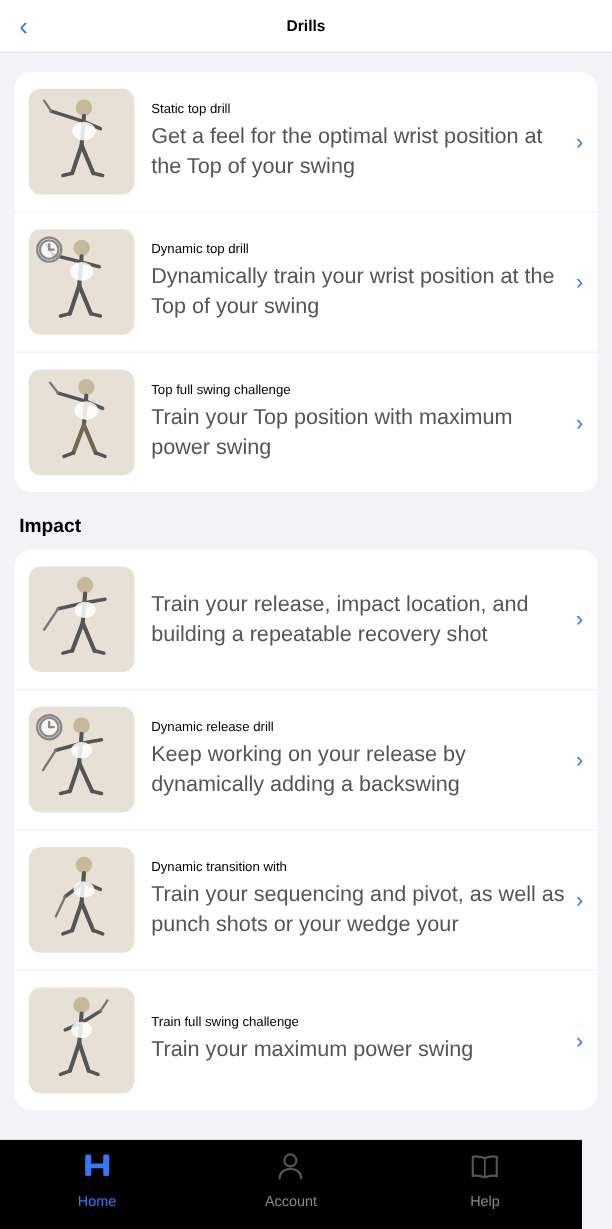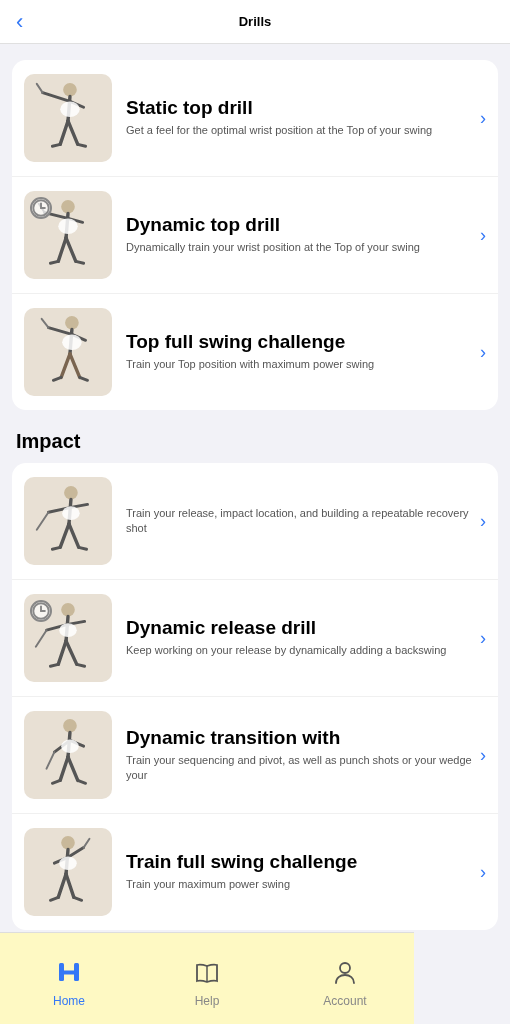--- a/index.html
+++ b/index.html
@@ -38,21 +38,21 @@
     }
 
     
     .content {
       padding: 16px 12px;
       padding-bottom: 80px;
     }
 
     
     .section-label {
-      font-size: 20px;
+      font-size: 16px;
       font-weight: 600;
       color: #000;
       margin-bottom: 10px;
       padding-left: 4px;
     }
 
     
     .card-group {
       background: #fff;
       border-radius: 14px;
@@ -90,27 +90,27 @@
     .drill-thumb svg {
       width: 80px;
       height: 80px;
     }
 
     .drill-info {
       flex: 1;
       min-width: 0;
     }
     .drill-title {
-      font-size: 19px;
-      font-weight: 700;
+      font-size: 11px;
+      font-weight: 400;
       color: #000;
       margin-bottom: 4px;
     }
     .drill-desc {
-      font-size: 11px;
+      font-size: 18px;
       color: #555;
       line-height: 1.4;
     }
     .drill-chevron {
       color: #3478f6;
       font-size: 18px;
       margin-left: 8px;
       flex-shrink: 0;
     }
 
@@ -130,27 +130,27 @@
       align-items: center;
       justify-content: center;
       background: rgba(255,255,255,0.7);
     }
 
     
     .bottom-nav {
       position: fixed;
       bottom: 0;
       left: 0;
-      width: 414px;
-      background: #fef9c3;
+      width: 485px;
+      background: #000000;
       border-top: 1px solid #ddd;
       display: flex;
       align-items: center;
       justify-content: space-around;
-      padding: 26px 0 16px;
+      padding: 8px 0 16px;
     }
     .nav-item {
       display: flex;
       flex-direction: column;
       align-items: center;
       cursor: pointer;
       min-width: 80px;
     }
     .nav-icon {
       font-size: 24px;
@@ -380,31 +380,31 @@
         <rect x="4" y="11.5" width="20" height="4" rx="1.5" fill="#3478f6"></rect>
         <rect x="19" y="4" width="5" height="18" rx="1.5" fill="#3478f6"></rect>
       </svg>
     </span>
     <span class="nav-label" style="color:#3478f6">Home</span>
   </div>
 
   <div class="nav-item">
     <span class="nav-icon">
       <svg width="28" height="26" viewBox="0 0 28 26" fill="none" xmlns="http://www.w3.org/2000/svg">
+        <circle cx="14" cy="9" r="5" stroke="#555" stroke-width="1.8"></circle>
+        <path d="M5 24 C5 19 9 16 14 16 C19 16 23 19 23 24" stroke="#555" stroke-width="1.8" stroke-linecap="round"></path>
+      </svg>
+    </span>
+    <span class="nav-label">Account</span>
+  </div>
+
+  <div class="nav-item">
+    <span class="nav-icon">
+      <svg width="28" height="26" viewBox="0 0 28 26" fill="none" xmlns="http://www.w3.org/2000/svg">
 
         <path d="M4 6 C4 6 8 5 14 7 C20 5 24 6 24 6 L24 22 C24 22 20 21 14 23 C8 21 4 22 4 22 Z" stroke="#555" stroke-width="1.8" fill="none"></path>
         <line x1="14" y1="7" x2="14" y2="23" stroke="#555" stroke-width="1.5"></line>
       </svg>
     </span>
     <span class="nav-label">Help</span>
   </div>
 
-  <div class="nav-item">
-    <span class="nav-icon">
-      <svg width="28" height="26" viewBox="0 0 28 26" fill="none" xmlns="http://www.w3.org/2000/svg">
-        <circle cx="14" cy="9" r="5" stroke="#555" stroke-width="1.8"></circle>
-        <path d="M5 24 C5 19 9 16 14 16 C19 16 23 19 23 24" stroke="#555" stroke-width="1.8" stroke-linecap="round"></path>
-      </svg>
-    </span>
-    <span class="nav-label">Account</span>
-  </div>
-
 </nav>
 
 </body></html>

